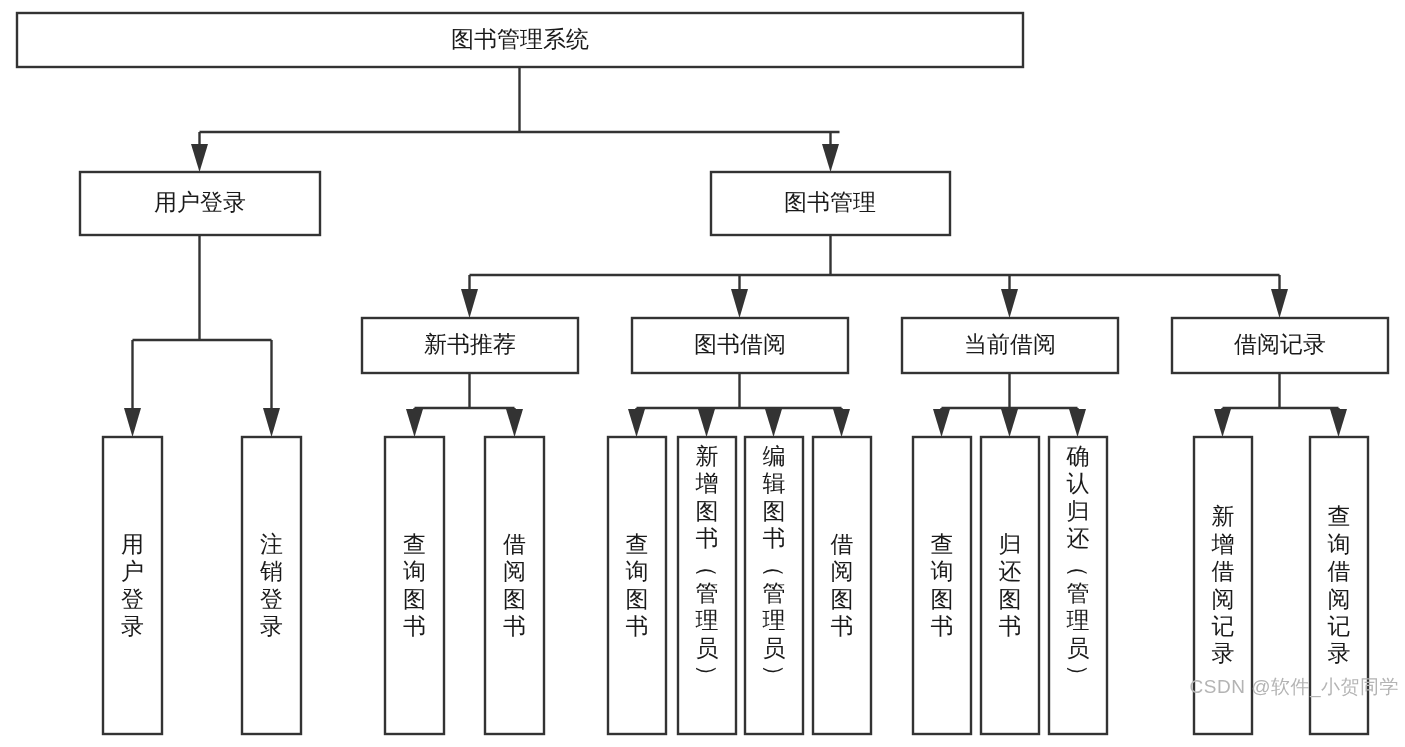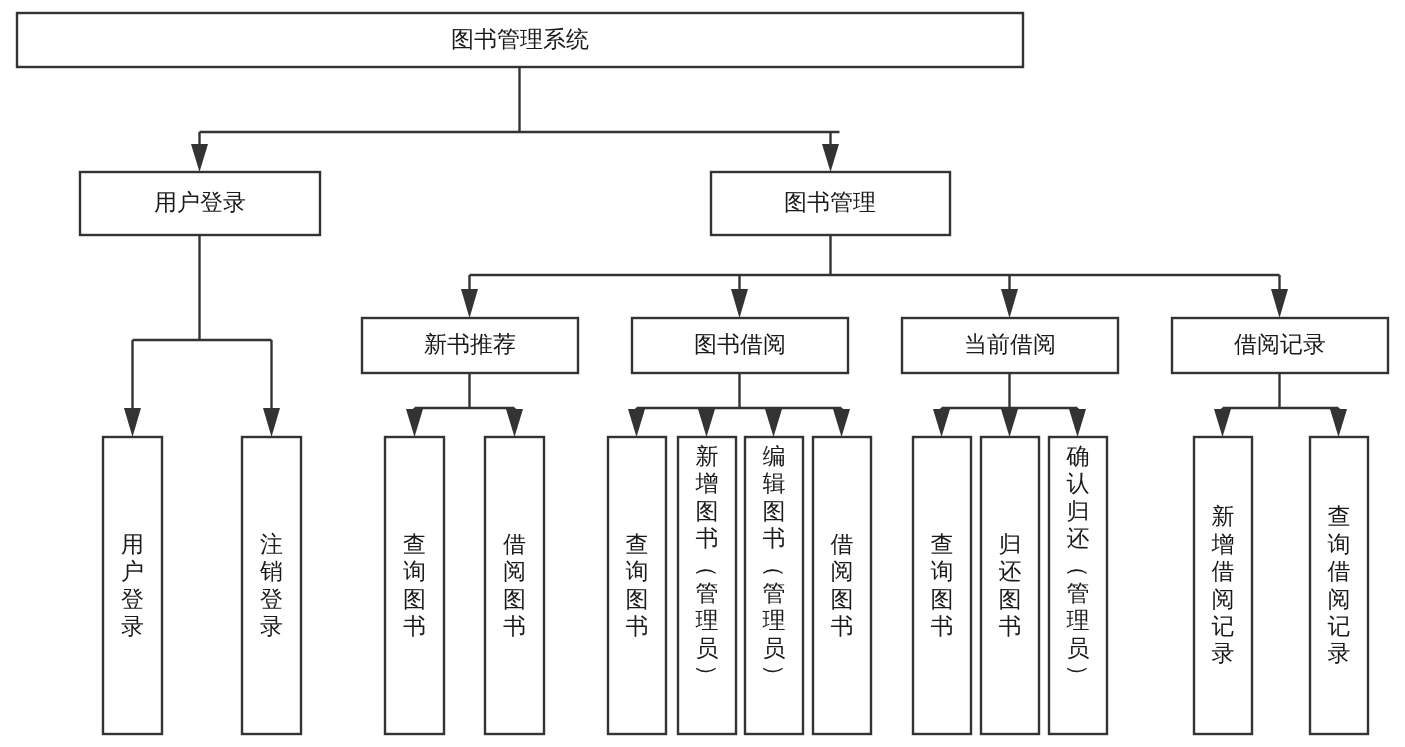--- a/index.html
+++ b/index.html
@@ -218,13 +218,14 @@
   <div class="leaf-label" style="left:745px; top:437px; width:58px; height:297px; justify-content:flex-start; padding-top:6px;"><span class="glyph">编</span><span class="glyph">辑</span><span class="glyph">图</span><span class="glyph">书</span><span class="glyph rot">（</span><span class="glyph">管</span><span class="glyph">理</span><span class="glyph">员</span><span class="glyph rot">）</span></div>
   <div class="leaf-label" style="left:813px; top:437px; width:58px; height:297px;"><span class="glyph">借</span><span class="glyph">阅</span><span class="glyph">图</span><span class="glyph">书</span></div>
 
   <div class="leaf-label" style="left:913px; top:437px; width:58px; height:297px;"><span class="glyph">查</span><span class="glyph">询</span><span class="glyph">图</span><span class="glyph">书</span></div>
   <div class="leaf-label" style="left:981px; top:437px; width:58px; height:297px;"><span class="glyph">归</span><span class="glyph">还</span><span class="glyph">图</span><span class="glyph">书</span></div>
   <div class="leaf-label" style="left:1049px; top:437px; width:58px; height:297px; justify-content:flex-start; padding-top:6px;"><span class="glyph">确</span><span class="glyph">认</span><span class="glyph">归</span><span class="glyph">还</span><span class="glyph rot">（</span><span class="glyph">管</span><span class="glyph">理</span><span class="glyph">员</span><span class="glyph rot">）</span></div>
 
   <div class="leaf-label" style="left:1194px; top:437px; width:58px; height:297px;"><span class="glyph">新</span><span class="glyph">增</span><span class="glyph">借</span><span class="glyph">阅</span><span class="glyph">记</span><span class="glyph">录</span></div>
   <div class="leaf-label" style="left:1310px; top:437px; width:58px; height:297px;"><span class="glyph">查</span><span class="glyph">询</span><span class="glyph">借</span><span class="glyph">阅</span><span class="glyph">记</span><span class="glyph">录</span></div>
 
+  <div class="watermark">CSDN @软件_小贺同学</div>
 </div>
 
 </body></html>

